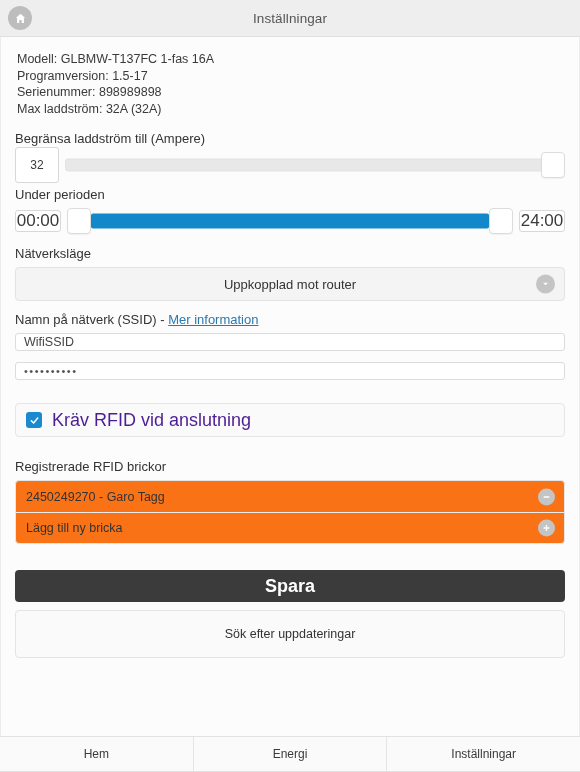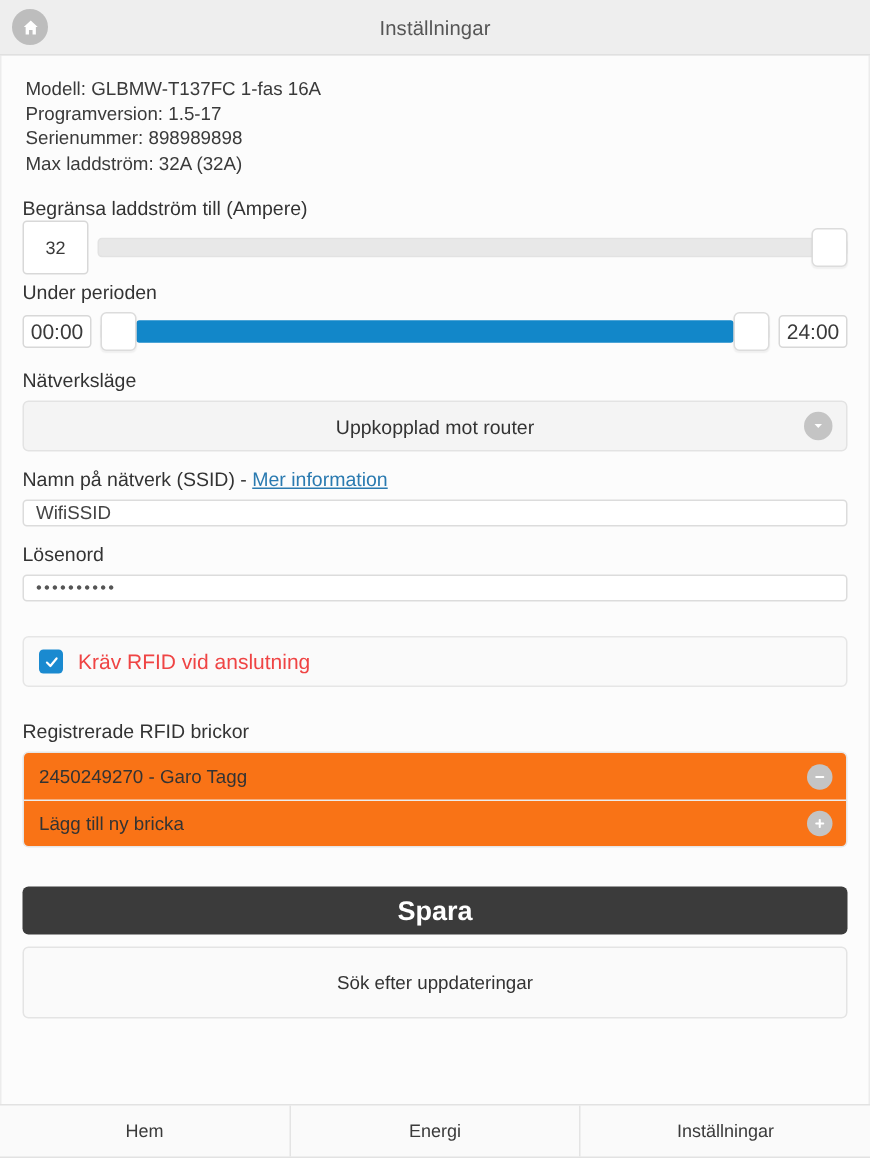--- a/index.html
+++ b/index.html
@@ -106,21 +106,21 @@
     justify-content: center;
     flex: 0 0 auto;
   }
   .time-box {
     width: 46px;
     height: 22px;
     box-sizing: border-box;
     border: 1px solid #d8d8d8;
     border-radius: 3px;
     background: #ffffff;
-    font-size: 14px;
+    font-size: 17px;
     color: #3a3a3a;
     display: flex;
     align-items: center;
     justify-content: center;
     flex: 0 0 auto;
   }
   .track-wrap {
     position: relative;
     flex: 1 1 auto;
     height: 26px;
@@ -238,21 +238,21 @@
     width: 16px;
     height: 16px;
     border-radius: 3px;
     background: #1a8ad0;
     display: flex;
     align-items: center;
     justify-content: center;
     flex: 0 0 auto;
     margin-right: 10px;
   }
-  .check-label { font-size: 14px; color: #ef4444; }
+  .check-label { font-size: 18px; color: #4c1d95; }
 
   
   .list {
     border: 1px solid #e6e6e6;
     border-radius: 4px;
     background: #f97316;
     box-sizing: border-box;
     margin-bottom: 26px;
   }
   .list-item {
@@ -379,21 +379,20 @@
           <path fill="#ffffff" d="M6.5 9.2 12 14.8l5.5-5.6z"></path>
         </svg>
       </span>
     </div>
 
     <div class="field-label">
       <span>Namn på nätverk (SSID) - </span><a href="#">Mer information</a>
     </div>
     <div class="text-input" placeholder="WifiSSID">WifiSSID</div>
 
-    <div class="field-label">Lösenord</div>
     <div class="text-input">
       <span class="pwd-dots">••••••••••</span>
     </div>
 
     <div class="spacer-12"></div>
 
     <div class="check-panel">
       <span class="checkbox">
         <svg width="11" height="11" viewBox="0 0 24 24" aria-hidden="true">
           <path fill="none" stroke="#ffffff" stroke-width="3.2" stroke-linecap="round" stroke-linejoin="round" d="M5 12.5 10 17.5 19 6.5"></path>

